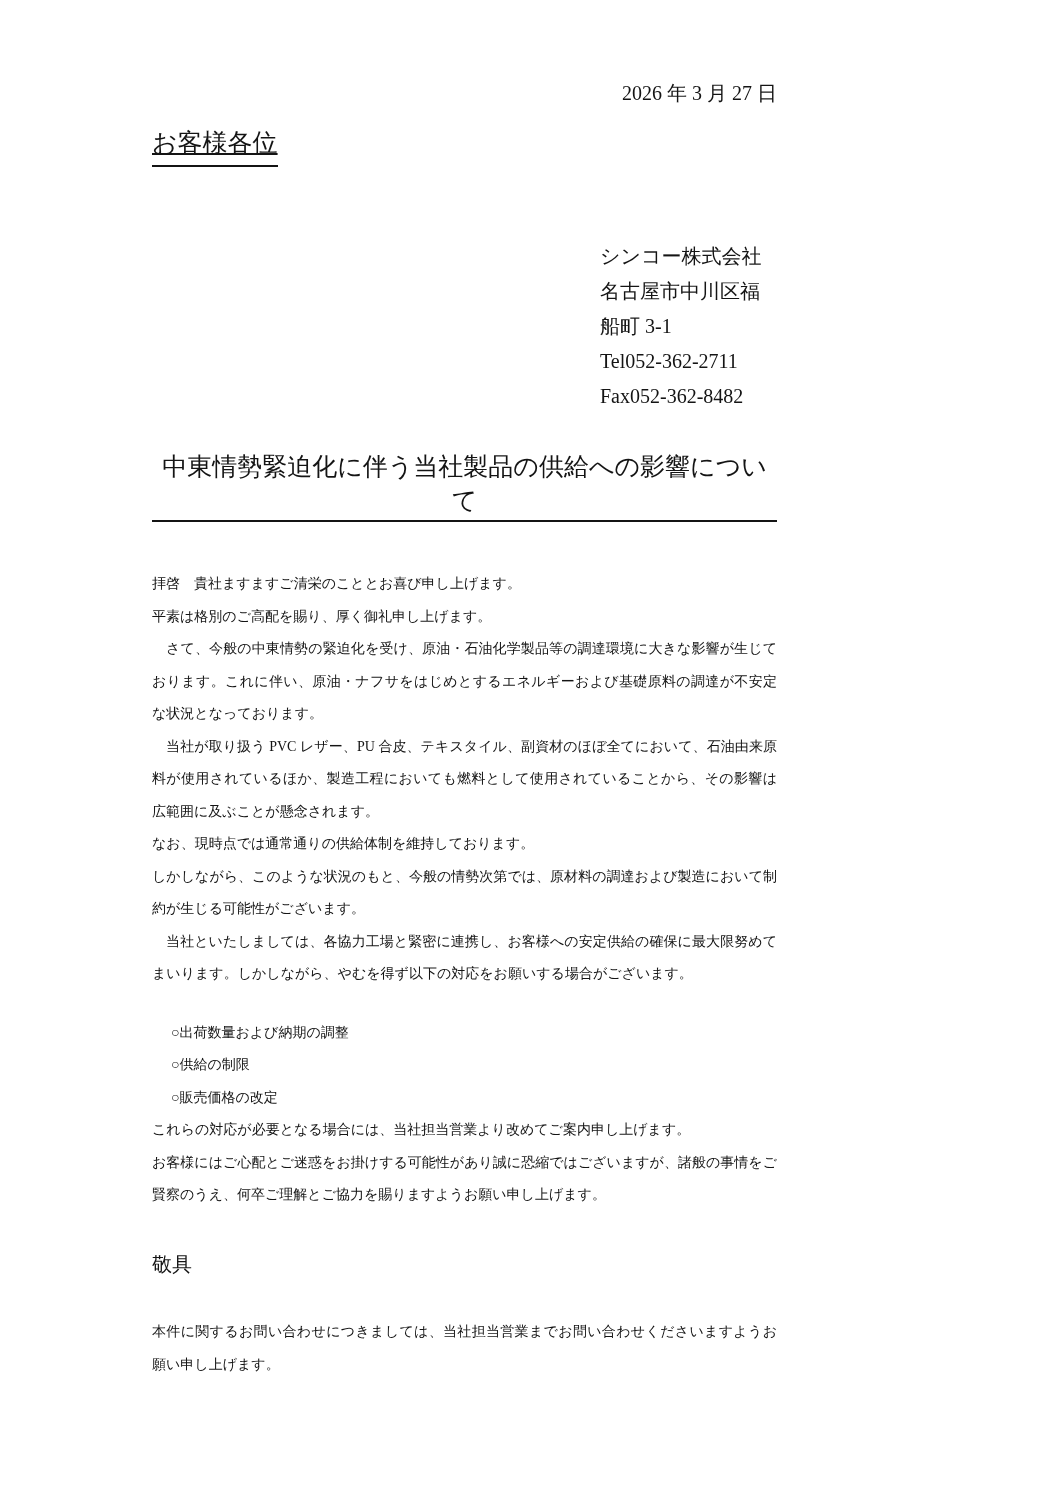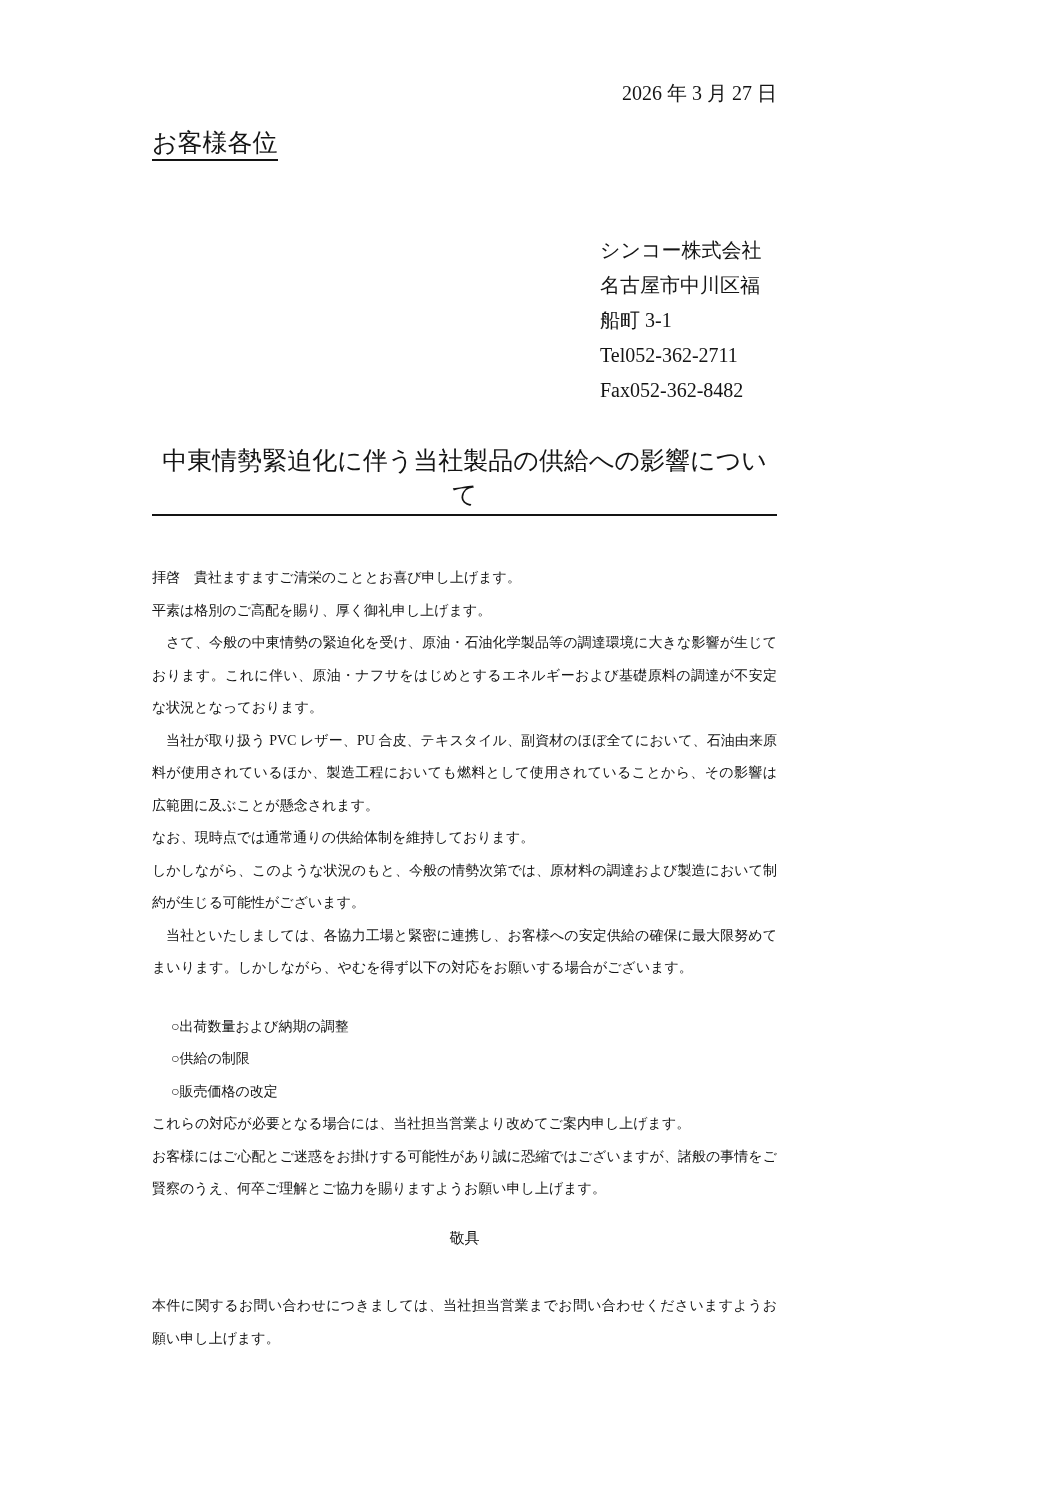--- a/index.html
+++ b/index.html
@@ -19,21 +19,22 @@
     font-size: 20px;
     line-height: 26px;
     text-align: right;
   }
   .recipient-row { margin-top: 22px; }
   .recipient {
     display: inline-block;
     font-size: 25px;
     line-height: 30px;
     border-bottom: 2px solid #141414;
-    padding-bottom: 1px;
+    padding-bottom: 7px;
+    text-decoration: underline;
   }
   .sender {
     margin-top: 72px;
     margin-left: 448px;
     font-size: 20px;
     line-height: 35px;
   }
   .title-row { margin-top: 36px; text-align: center; }
   .doc-title {
     display: inline-block;
@@ -46,24 +47,24 @@
   .body {
     font-size: 14px;
     line-height: 32.5px;
     text-align: justify;
   }
   .body p { margin: 0; }
   .body-main { margin-top: 46px; }
   .request-list { margin-top: 26px; padding-left: 19px; text-align: left; }
   .after-list { }
   .closing {
-    margin-top: 16px;
-    font-size: 15px;
+    margin-top: 36px;
+    font-size: 20px;
     line-height: 32.5px;
-    text-align: center;
+    text-align: left;
   }
   .contact-note { margin-top: 36px; }
 </style>
 </head>
 <body>
 
 <div class="page">
 
   <div class="date">2026 年 3 月 27 日</div>
 

